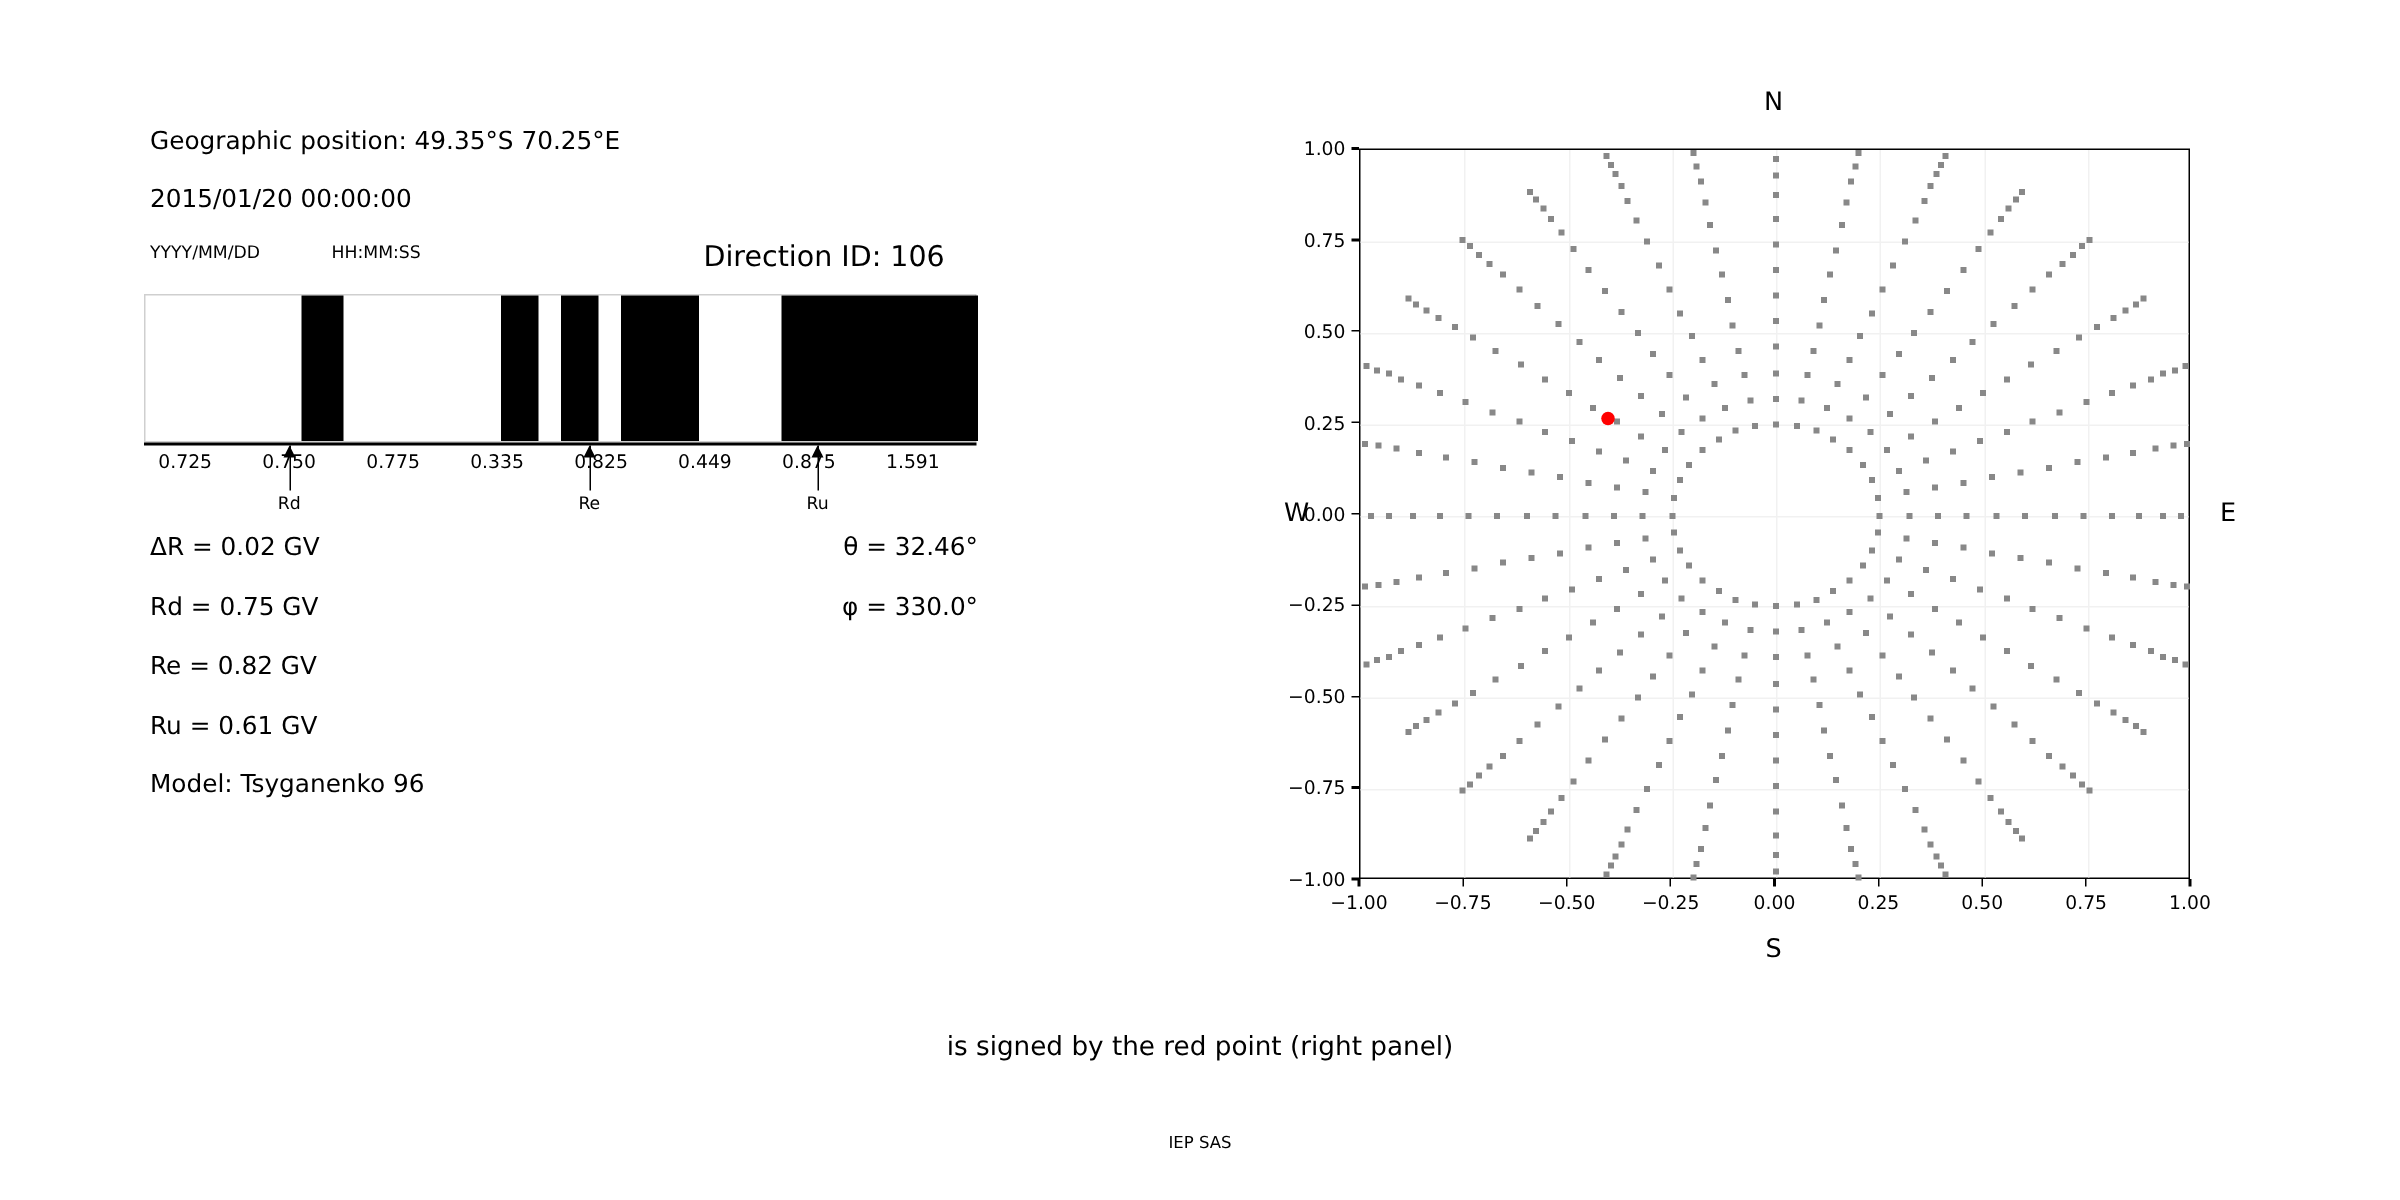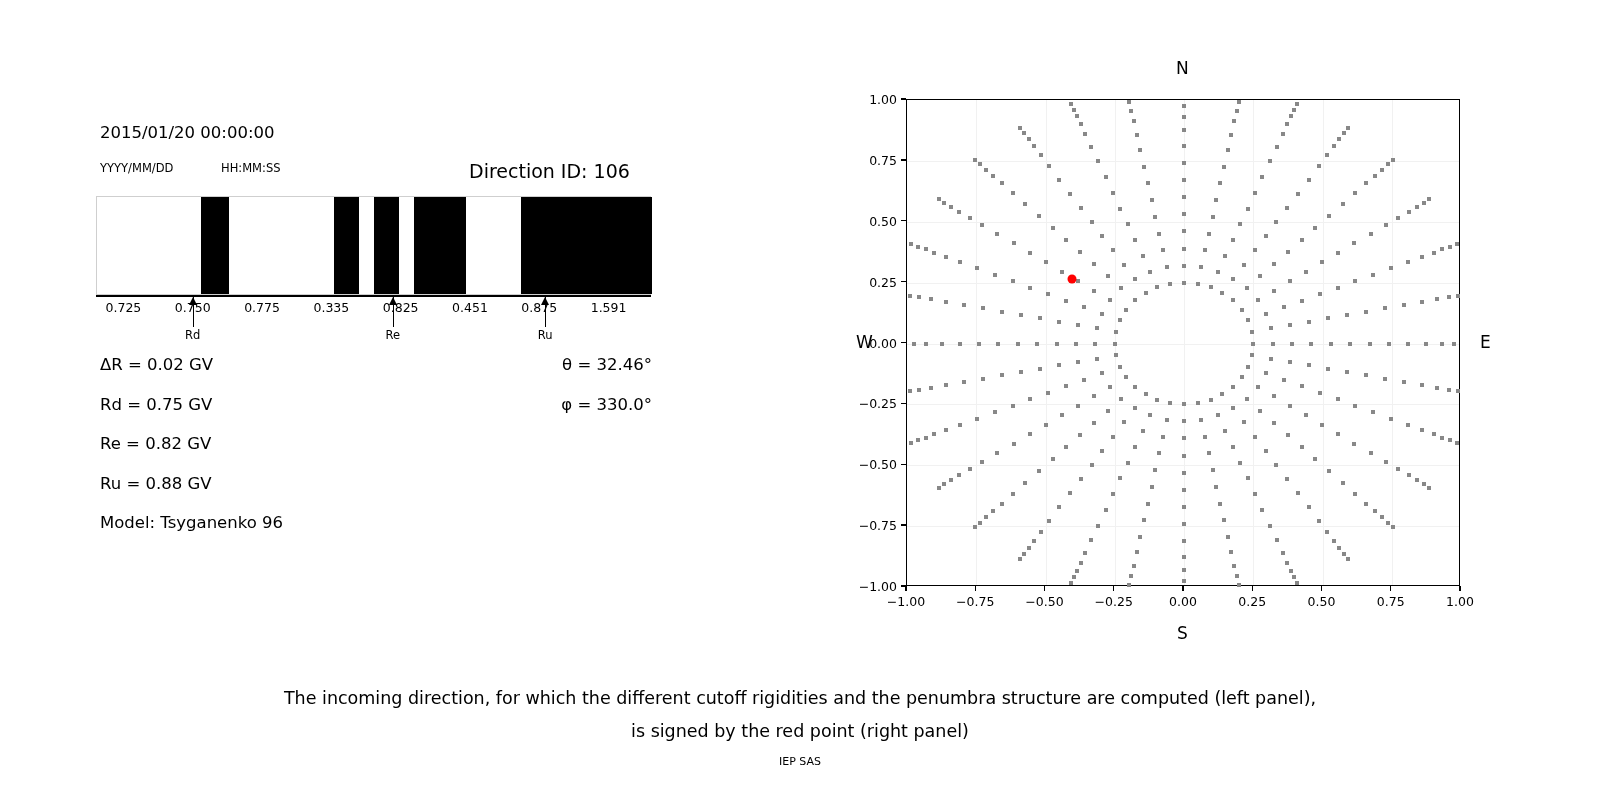--- a/index.html
+++ b/index.html
@@ -51,20 +51,21 @@
   
   #caption{position:absolute;left:0;top:682px;width:1600px;text-align:center;
            font-size:17.5px;line-height:33px;}
   #footer-credit{position:absolute;left:0;top:755px;width:1600px;text-align:center;font-size:11px;}
 </style>
 </head>
 <body>
 
 <div id="left-panel">
 
+  <div id="geo-position">Geographic position: 49.35°S 70.25°E</div>
 
   <div id="datetime-value">2015/01/20 00:00:00</div>
 
   <div id="date-format-hint">YYYY/MM/DD</div>
 
   <div id="time-format-hint">HH:MM:SS</div>
 
   <div id="direction-id">Direction ID: 106</div>
 
   <div id="penumbra-wrap">
@@ -77,38 +78,38 @@
       </div>
   </div>
 
   <div id="penumbra-axis"></div>
   <div id="penumbra-ticks">
       <div class="tick-label" style="left: 123.445px; top: 300px;">0.725</div>
       <div class="tick-label" style="left: 192.751px; top: 300px;">0.750</div>
       <div class="tick-label" style="left: 262.056px; top: 300px;">0.775</div>
       <div class="tick-label" style="left: 331.362px; top: 300px;">0.335</div>
       <div class="tick-label" style="left: 400.668px; top: 300px;">0.825</div>
-      <div class="tick-label" style="left: 469.974px; top: 300px;">0.451</div>
+      <div class="tick-label" style="left: 469.974px; top: 300px;">0.449</div>
       <div class="tick-label" style="left: 539.279px; top: 300px;">0.875</div>
       <div class="tick-label" style="left: 608.585px; top: 300px;">1.591</div>
     </div>
   <div id="penumbra-markers">
       <div class="marker" style="left: 192.751px; top: 297px;"></div>
       <div class="marker-label" style="left: 192.751px; top: 328px;">Rd</div>
       <div class="marker" style="left: 392.906px; top: 297px;"></div>
       <div class="marker-label" style="left: 392.906px; top: 328px;">Re</div>
       <div class="marker" style="left: 545.101px; top: 297px;"></div>
       <div class="marker-label" style="left: 545.101px; top: 328px;">Ru</div>
     </div>
 
   <div id="param-list">
       <div class="param" style="left: 100px; top: 355px;">ΔR = 0.02 GV</div>
       <div class="param" style="left: 100px; top: 394.5px;">Rd = 0.75 GV</div>
       <div class="param" style="left: 100px; top: 434px;">Re = 0.82 GV</div>
-      <div class="param" style="left: 100px; top: 473.5px;">Ru = 0.88 GV</div>
+      <div class="param" style="left: 100px; top: 473.5px;">Ru = 0.61 GV</div>
       <div class="param" style="left: 100px; top: 513px;">Model: Tsyganenko 96</div>
     </div>
   <div id="angle-list">
       <div class="param-right" style="left: 470px; width: 182px; top: 355px;">θ = 32.46°</div>
       <div class="param-right" style="left: 470px; width: 182px; top: 394.5px;">φ = 330.0°</div>
     </div>
 </div>
 
 <div id="right-panel">
   <div id="plot-frame">
@@ -625,16 +626,15 @@
       <div class="xtick-mark" style="left: 679.35px; top: 586px;"></div>
     </div>
 
   <div class="compass" id="compass-n" style="left: 396px; top: 58px;">N</div>
   <div class="compass" id="compass-e" style="left: 700px; top: 331.5px;">E</div>
   <div class="compass" id="compass-s" style="left: 397px; top: 623px;">S</div>
   <div class="compass" id="compass-w" style="left: 76px; top: 331.5px;">W</div>
 </div>
 
 <div id="caption">
-  <div>The incoming direction, for which the different cutoff rigidities and the penumbra structure are computed (left panel),</div>
   <div>is signed by the red point (right panel)</div>
 </div>
 <div id="footer-credit">IEP SAS</div>
 
 </body></html>

